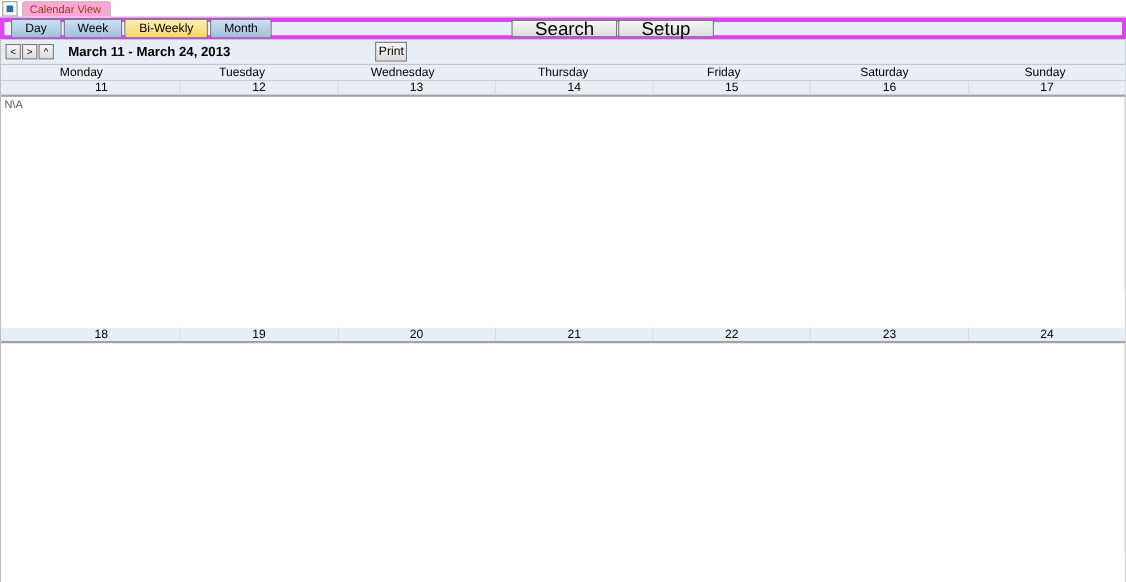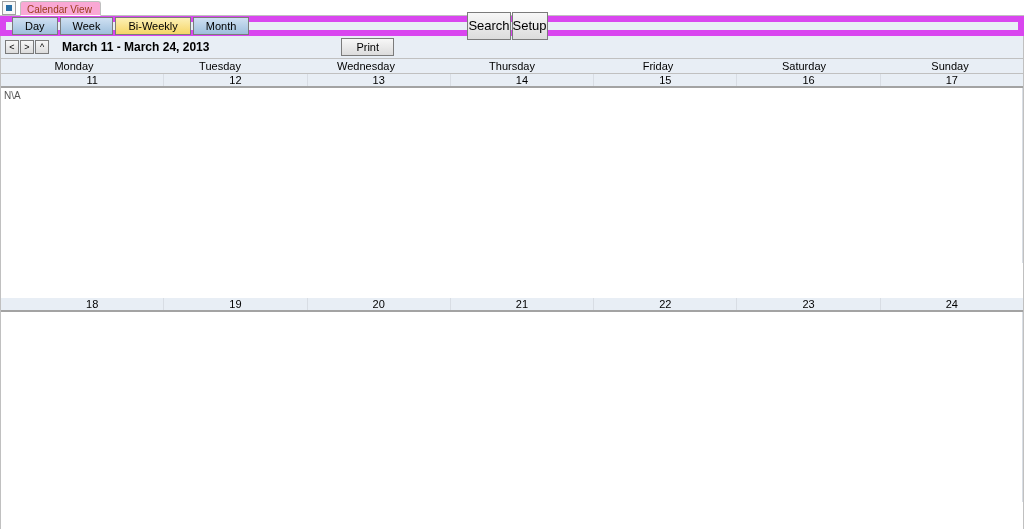--- a/index.html
+++ b/index.html
@@ -47,45 +47,45 @@
     color: #9b3b1a;
     font-size: 10px;
     margin-bottom: -1px;
   }
 
   
   .view-row {
     display: flex;
     align-items: center;
     background: #e8eef5;
-    border: 6px solid #d946ef;
+    border: 4px solid #d946ef;
     height: 20px;
   }
   .view-btn-group { display: flex; margin-left: 6px; }
   .view-btn {
     height: 18px;
     line-height: 16px;
     padding: 0 12px;
     border: 1px solid #7b7b7b;
     background: linear-gradient(#cfe0f2, #9ebfdc);
     font-size: 11px;
     cursor: pointer;
     margin-right: 2px;
   }
   .view-btn.active {
     background: linear-gradient(#fcf0b6, #f5d566);
   }
   .right-btn-group { display: flex; margin-left: 216px; }
   .util-btn {
-    height: 28px;
+    height: 16px;
     line-height: 16px;
-    padding: 0 0;
+    padding: 0 20px;
     border: 1px solid #7b7b7b;
     background: linear-gradient(#f7f7f7, #dcdcdc);
-    font-size: 13px;
+    font-size: 17px;
     cursor: pointer;
     margin-right: 1px;
   }
 
   
   .nav-row {
     display: flex;
     align-items: center;
     height: 22px;
     background: #e8eef5;
@@ -106,21 +106,21 @@
   }
   .range-title {
     margin-left: 12px;
     font-weight: bold;
     font-size: 12px;
   }
   .print-btn {
     margin-left: 132px;
     height: 18px;
     line-height: 16px;
-    padding: 0 14px;
+    padding: 0 2px;
     border: 1px solid #7b7b7b;
     background: linear-gradient(#f7f7f7, #dcdcdc);
     font-size: 11px;
     cursor: pointer;
   }
 
   
   .calendar {
     border: 1px solid #c0c0c0;
     border-top: none;

